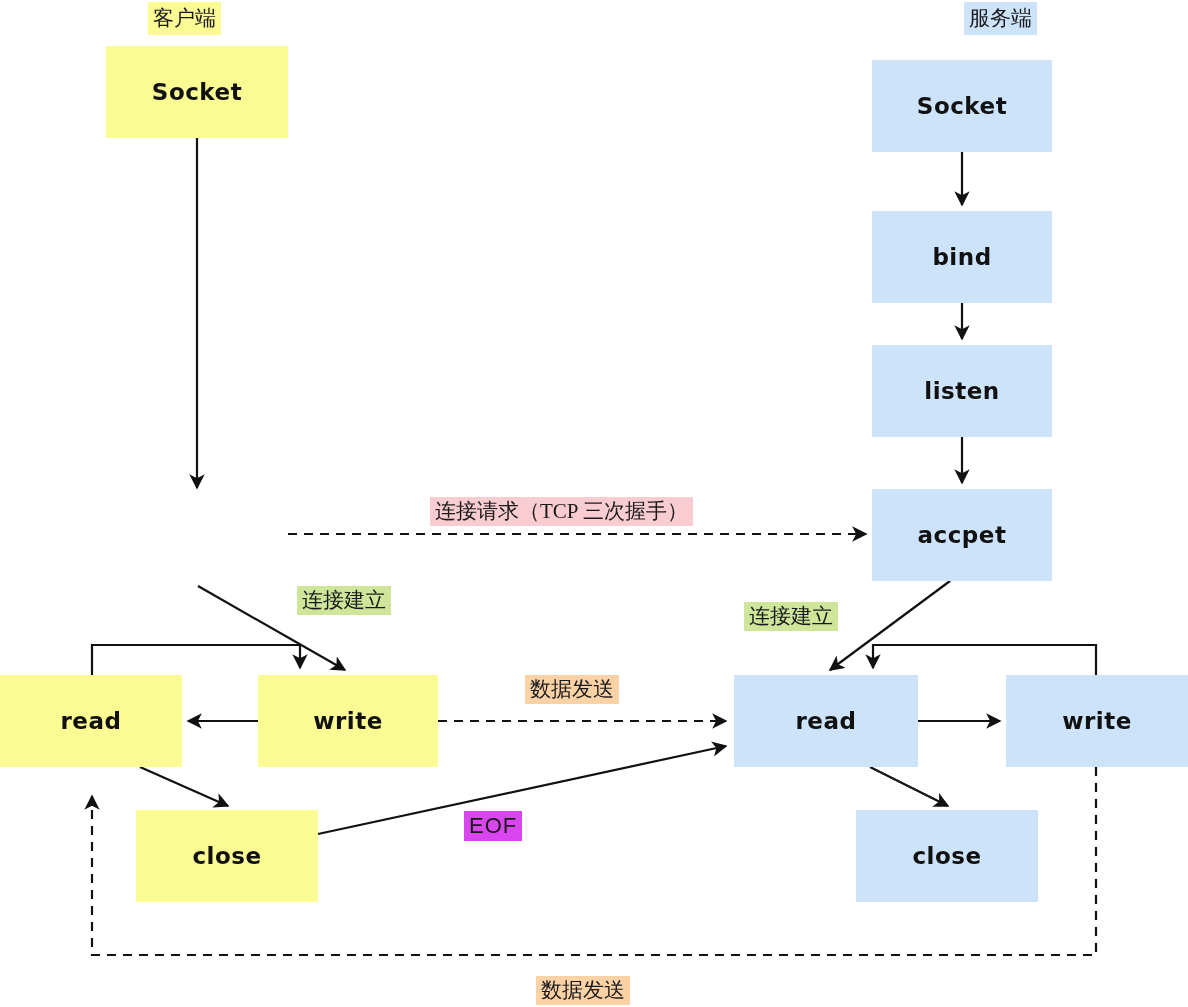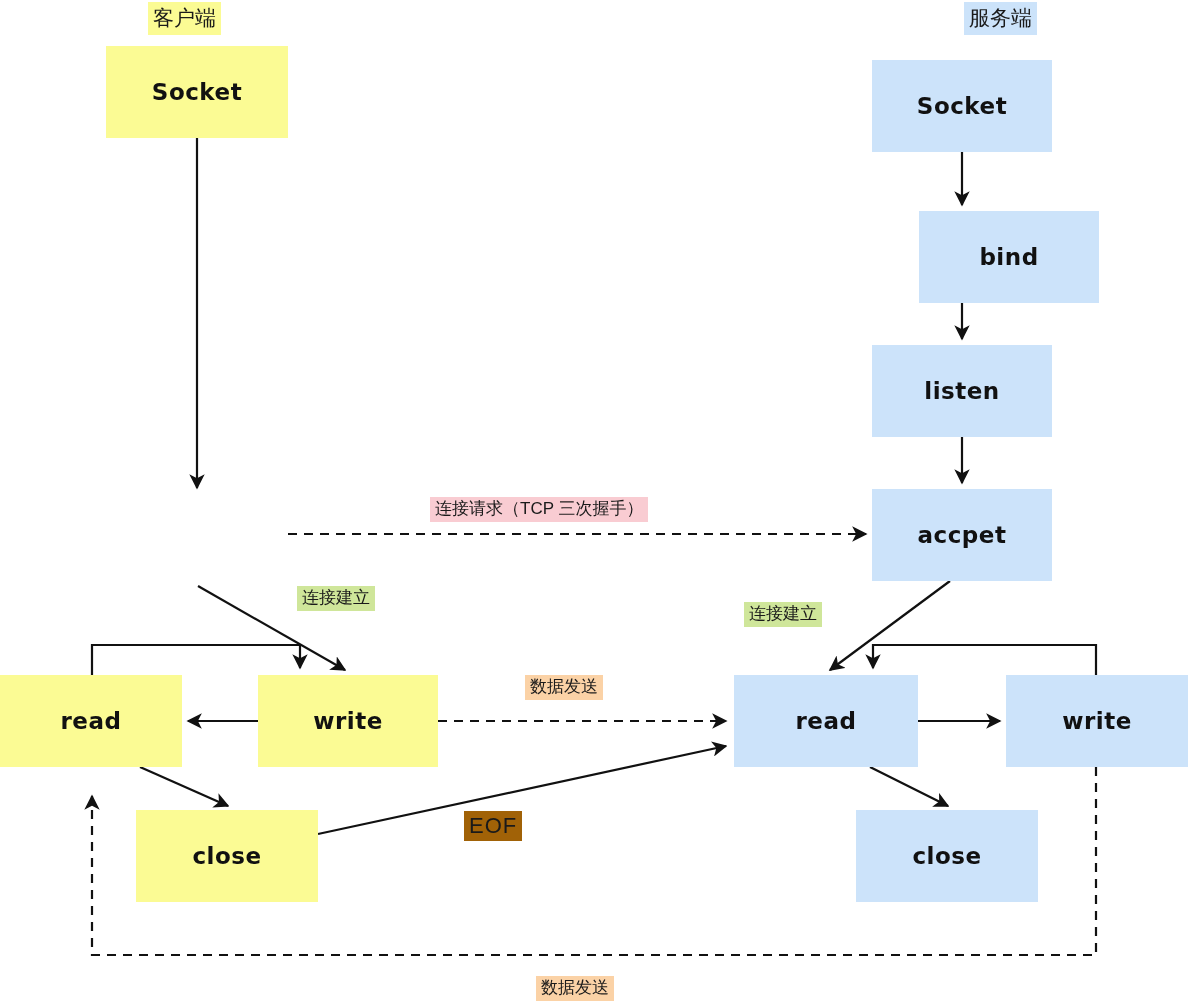--- a/index.html
+++ b/index.html
@@ -36,22 +36,22 @@
   .node-label {
     font-family: "DejaVu Sans", sans-serif;
     font-weight: bold;
     font-size: 23px;
     color: #111111;
     letter-spacing: 0.5px;
     white-space: nowrap;
   }
   .edge-label {
     position: absolute;
-    font-family: Liberation Sans, sans-serif;
-    font-size: 17px;
+    font-family: Liberation Serif, serif;
+    font-size: 21px;
     color: #1a1a1a;
     white-space: nowrap;
     padding: 2px 5px 3px 5px;
     line-height: 1.15;
     box-sizing: border-box;
   }
   .lane-title {
     position: absolute;
     font-family: "DejaVu Sans", sans-serif;
     font-size: 21px;
@@ -126,21 +126,21 @@
   <div class="node-box" style="left:258px; top:675px; width:180px; height:92px; background:#fbfb94;">
     <span class="node-label">write</span>
   </div>
   <div class="node-box" style="left:136px; top:810px; width:182px; height:92px; background:#fbfb94;">
     <span class="node-label">close</span>
   </div>
 
   <div class="node-box" style="left:872px; top:60px; width:180px; height:92px; background:#cce3fa;">
     <span class="node-label">Socket</span>
   </div>
-  <div class="node-box" style="left:872px; top:211px; width:180px; height:92px; background:#cce3fa;margin-left:47px;">
+  <div class="node-box" style="left:872px; top:211px; width:180px; height:92px; background:#cce3fa;">
     <span class="node-label">bind</span>
   </div>
   <div class="node-box" style="left:872px; top:489px; width:180px; height:92px; background:#cce3fa;">
     <span class="node-label">accpet</span>
   </div>
   <div class="node-box" style="left:872px; top:345px; width:180px; height:92px; background:#cce3fa;">
     <span class="node-label">listen</span>
   </div>
   <div class="node-box" style="left:734px; top:675px; width:184px; height:92px; background:#cce3fa;">
     <span class="node-label">read</span>
@@ -153,17 +153,17 @@
   </div>
 
   <div class="edge-label" style="left:430px; top:497px; background:#f9ccd2;">连接请求（TCP 三次握手）</div>
 
   <div class="edge-label" style="left:297px; top:586px; background:#cfe69a;">连接建立</div>
 
   <div class="edge-label" style="left:744px; top:602px; background:#cfe69a;">连接建立</div>
 
   <div class="edge-label" style="left:525px; top:675px; background:#fbd2a6;">数据发送</div>
 
-  <div class="edge-label eof-label" style="left:464px; top:811px; background:#a16207;">EOF</div>
+  <div class="edge-label eof-label" style="left:464px; top:811px; background:#d946ef;">EOF</div>
 
   <div class="edge-label" style="left:536px; top:976px; background:#fbd2a6;">数据发送</div>
 
 </div>
 
 </body></html>

